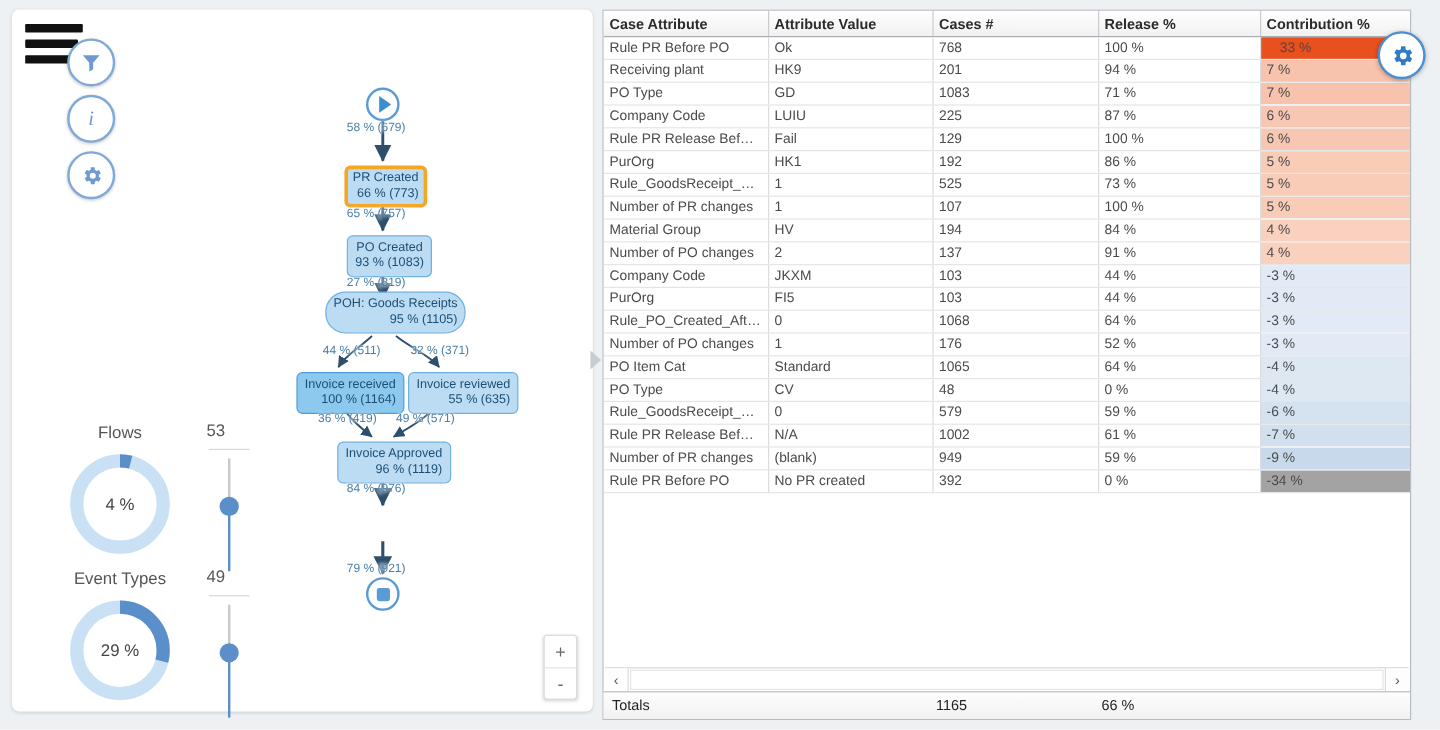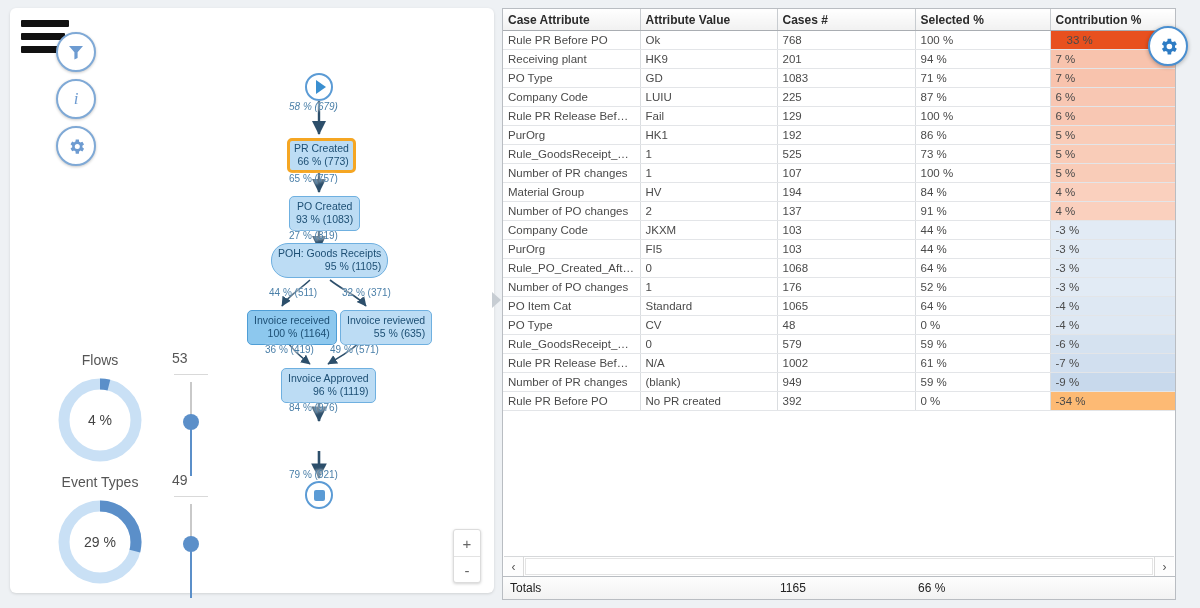--- a/index.html
+++ b/index.html
@@ -213,21 +213,21 @@
       </div>
       <div class="node" style="left:330px;top:302px;">
         <span>Invoice reviewed</span>
         <span class="n2">55 % (635)</span>
       </div>
       <div class="node" style="left:271px;top:360px;">
         <span>Invoice Approved</span>
         <span class="n2">96 % (1119)</span>
       </div>
 
-      <div class="edge-lbl" style="left:279px;top:93px;font-style:italic;">58 % (679)</div>
+      <div class="edge-lbl" style="left:279px;top:93px;">58 % (679)</div>
       <div class="edge-lbl" style="left:279px;top:165px;">65 % (757)</div>
       <div class="edge-lbl" style="left:279px;top:222px;">27 % (319)</div>
       <div class="edge-lbl" style="left:259px;top:279px;">44 % (511)</div>
       <div class="edge-lbl" style="left:332px;top:279px;">32 % (371)</div>
       <div class="edge-lbl" style="left:255px;top:336px;">36 % (419)</div>
       <div class="edge-lbl" style="left:320px;top:336px;">49 % (571)</div>
       <div class="edge-lbl" style="left:279px;top:394px;">84 % (976)</div>
       <div class="edge-lbl" style="left:279px;top:461px;">79 % (921)</div>
     </div>
 
@@ -283,21 +283,21 @@
             <col style="width:137px">
             <col style="width:138px">
           <col style="width:135px">
             <col style="width:125px">
         </colgroup>
         <thead>
             <tr id="thead-row">
               <th>Case Attribute</th>
               <th>Attribute Value</th>
               <th>Cases #</th>
-              <th>Selected %</th>
+              <th>Release %</th>
               <th>Contribution %</th>
             </tr>
           </thead>
         <tbody id="tbody">
             <tr>
               <td>Rule PR Before PO</td>
               <td>Ok</td>
               <td>768</td>
               <td>100 %</td>
               <td class="contrib" style="background: rgb(232, 80, 30); padding-left: 16px;">33 %</td>
@@ -426,21 +426,21 @@
               <td>(blank)</td>
               <td>949</td>
               <td>59 %</td>
               <td class="contrib" style="background: rgb(200, 217, 236);">-9 %</td>
             </tr>
             <tr>
               <td>Rule PR Before PO</td>
               <td>No PR created</td>
               <td>392</td>
               <td>0 %</td>
-              <td class="contrib" style="background: #fdba74;">-34 %</td>
+              <td class="contrib" style="background: #a3a3a3;">-34 %</td>
             </tr>
           </tbody>
       </table>
     </div>
 
     <div class="hscroll">
       <div class="arrow">‹</div>
       <div class="thumb"></div>
       <div class="arrow r">›</div>
     </div>

